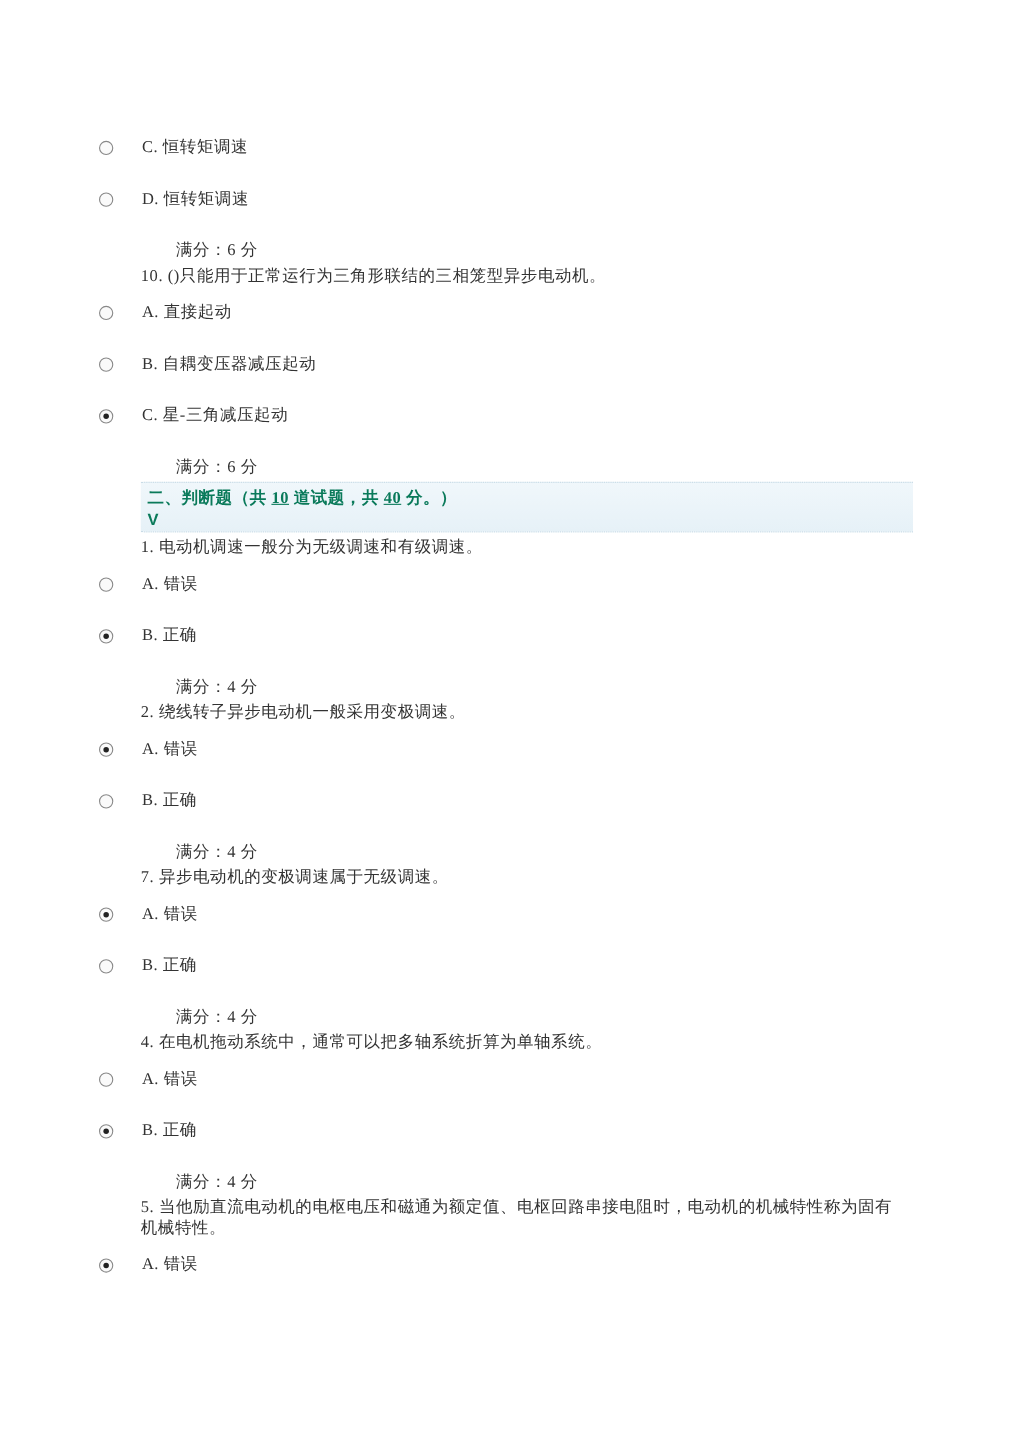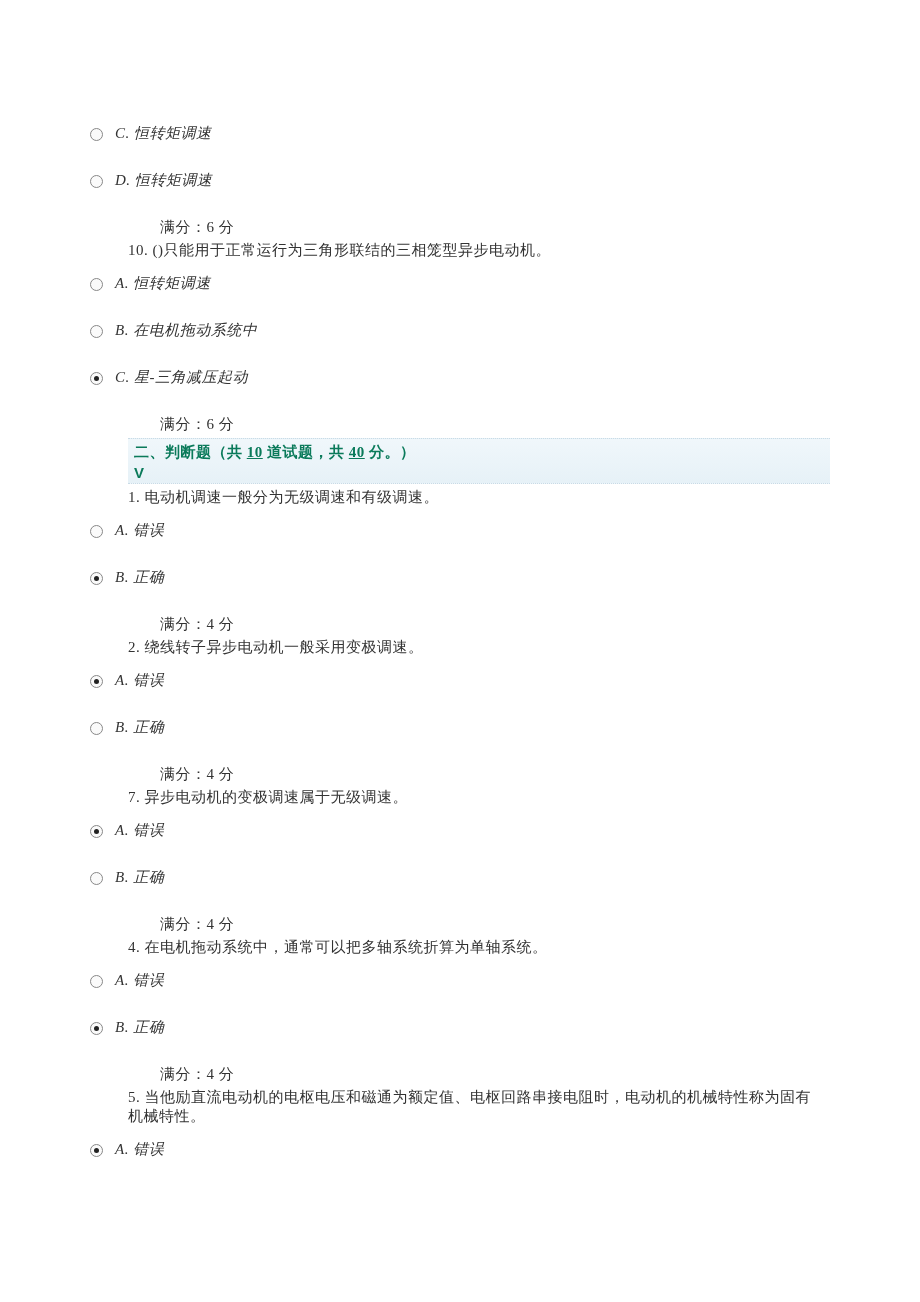--- a/index.html
+++ b/index.html
@@ -34,23 +34,22 @@
     content: "";
     position: absolute;
     width: 5px;
     height: 5px;
     background: #222;
     border-radius: 50%;
     left: 3px;
     top: 3px;
   }
   .opt-text {
-    margin-left: 12px;
+    margin-left: 26px;
     letter-spacing: 0.5px;
-    font-style: italic;
   }
   .score {
     margin: 4px 0 4px 70px;
     letter-spacing: 0.5px;
   }
   .question {
     margin: 4px 16px 10px 38px;
     letter-spacing: 0.5px;
   }
   .section-box {
@@ -87,25 +86,25 @@
   <div class="option-row">
     <span class="radio"></span>
     <span class="opt-text">D. 恒转矩调速</span>
   </div>
   <div class="score">满分：6 分</div>
 
   <div class="question">10. ()只能用于正常运行为三角形联结的三相笼型异步电动机。</div>
 
   <div class="option-row">
     <span class="radio"></span>
-    <span class="opt-text">A. 恒转矩调速</span>
+    <span class="opt-text">A. 直接起动</span>
   </div>
   <div class="option-row">
     <span class="radio"></span>
-    <span class="opt-text">B. 在电机拖动系统中</span>
+    <span class="opt-text">B. 自耦变压器减压起动</span>
   </div>
   <div class="option-row">
     <span class="radio selected"></span>
     <span class="opt-text">C. 星-三角减压起动</span>
   </div>
   <div class="score">满分：6 分</div>
 
   <div class="section-box">
     <span>二、判断题（共 </span><span class="bold10">10</span><span> 道试题，共 </span><span class="bold10">40</span><span> 分。）</span>
     <div class="section-v">V</div>

